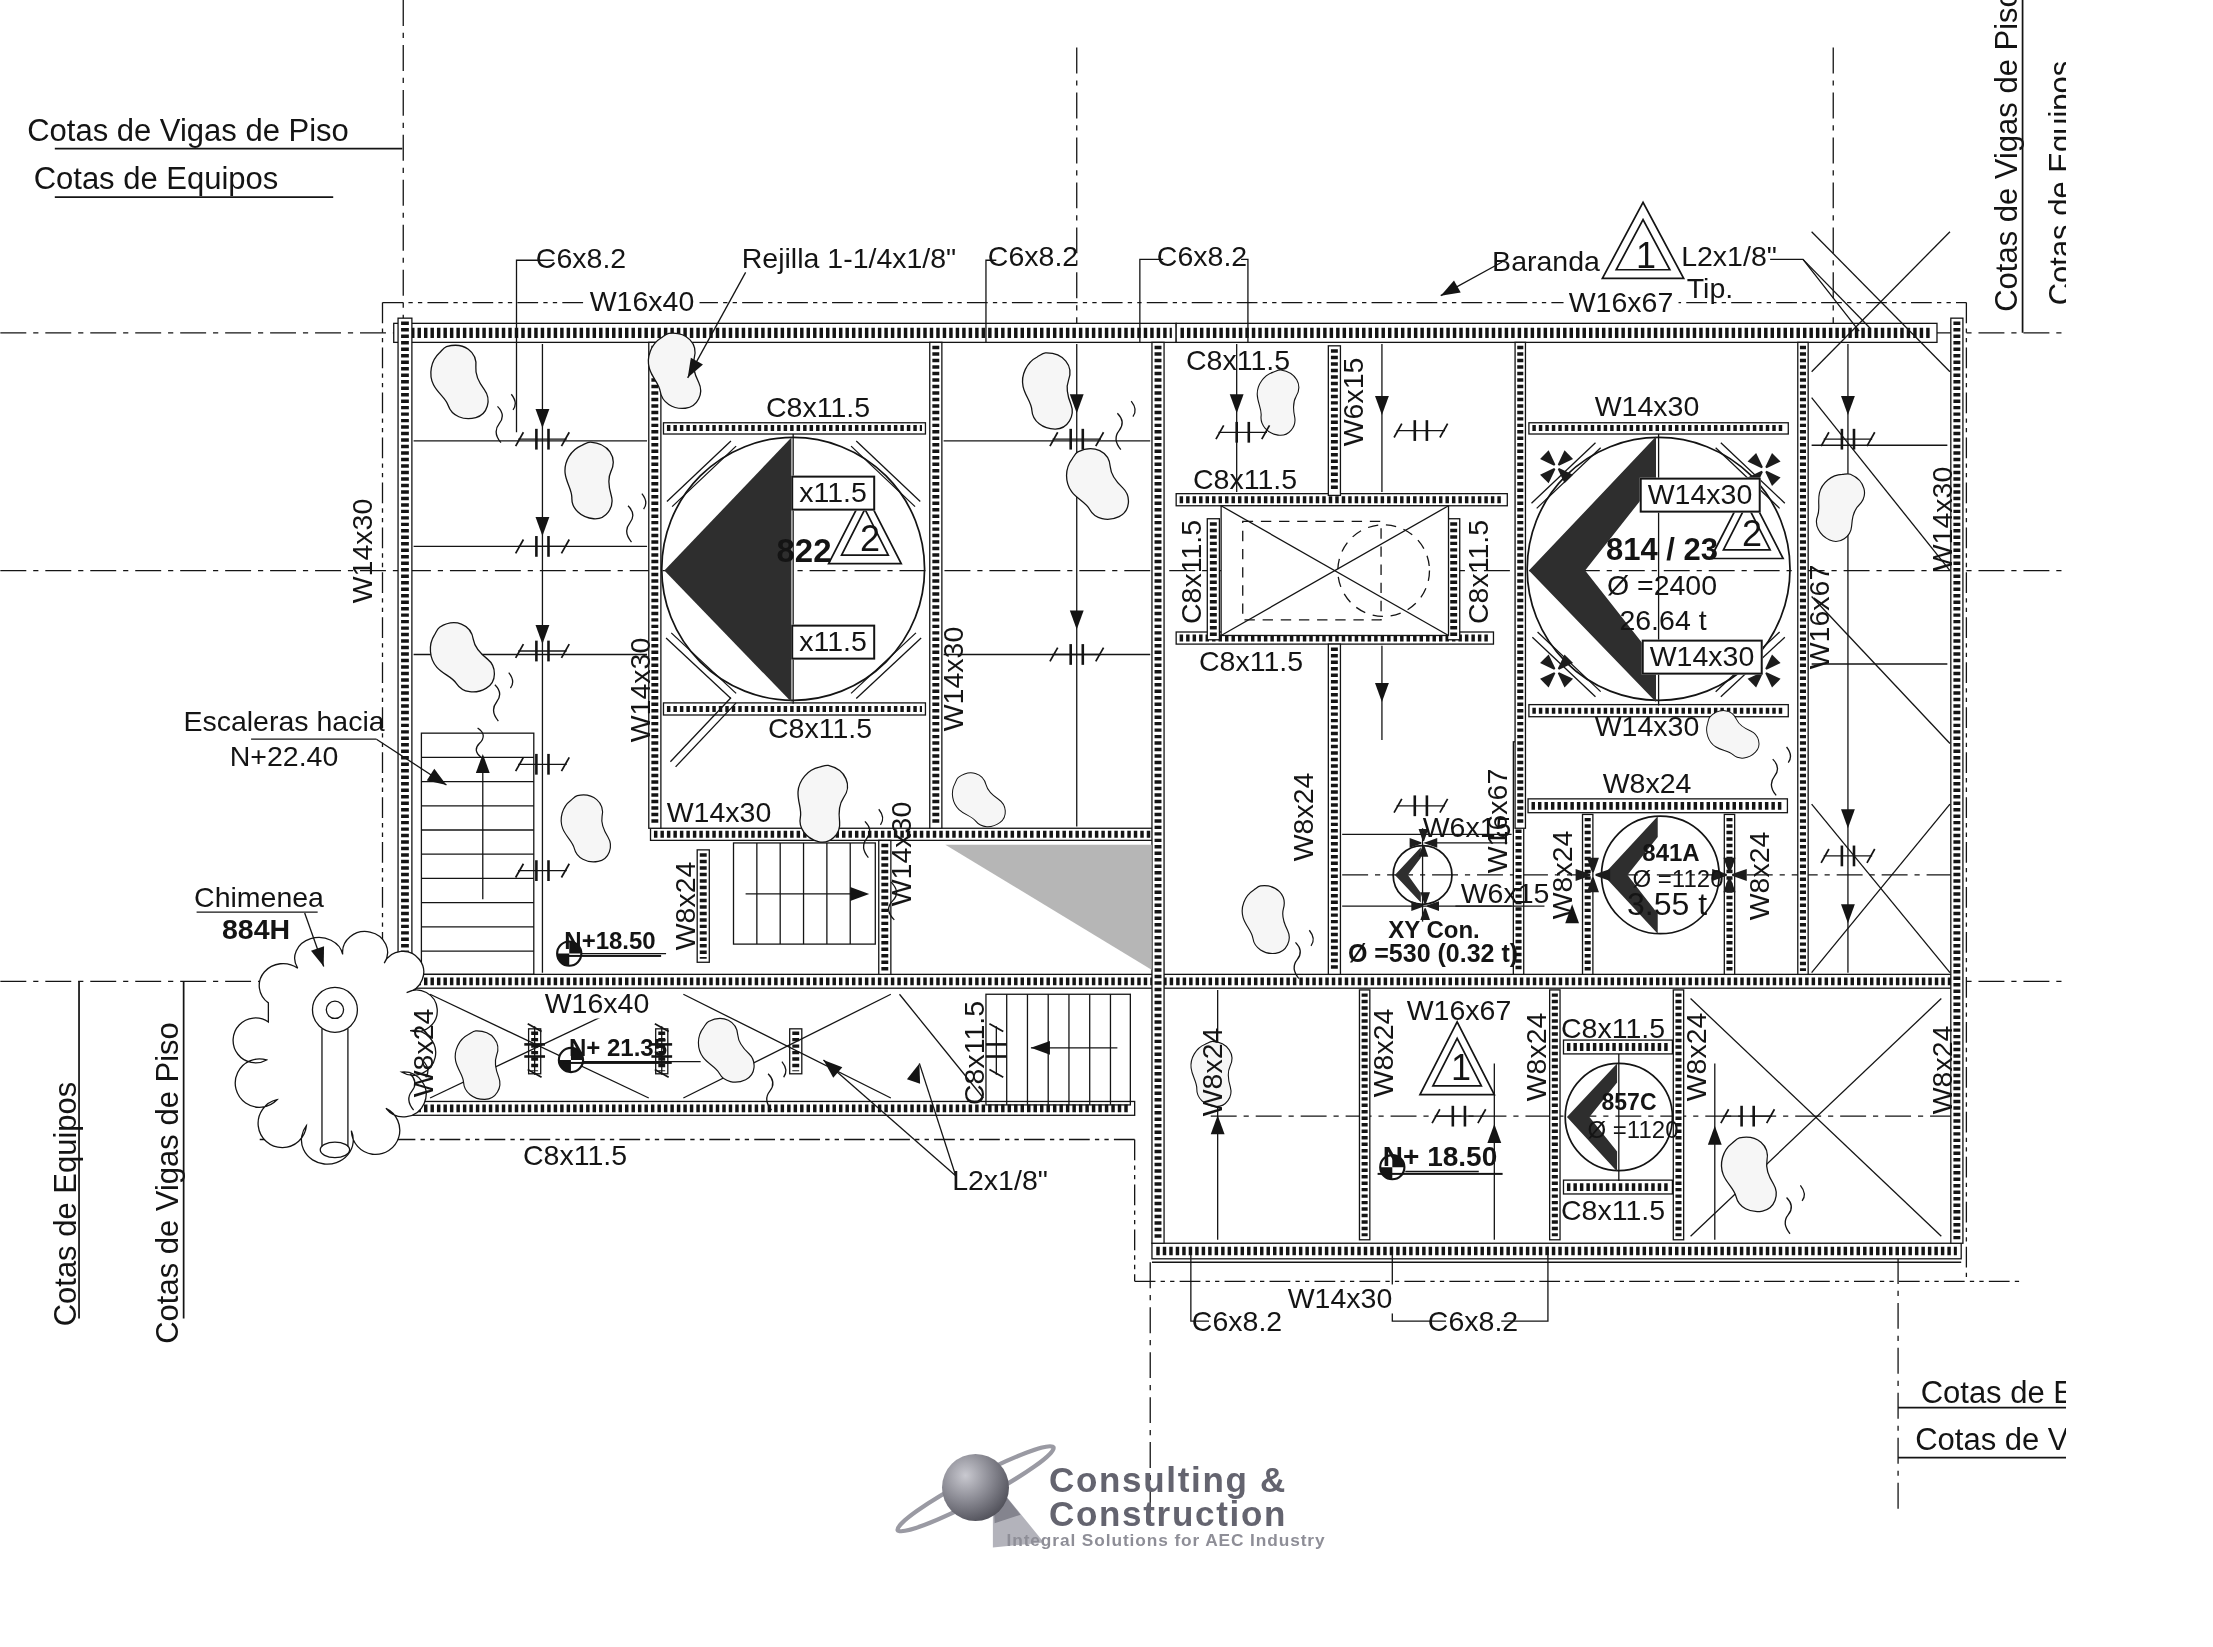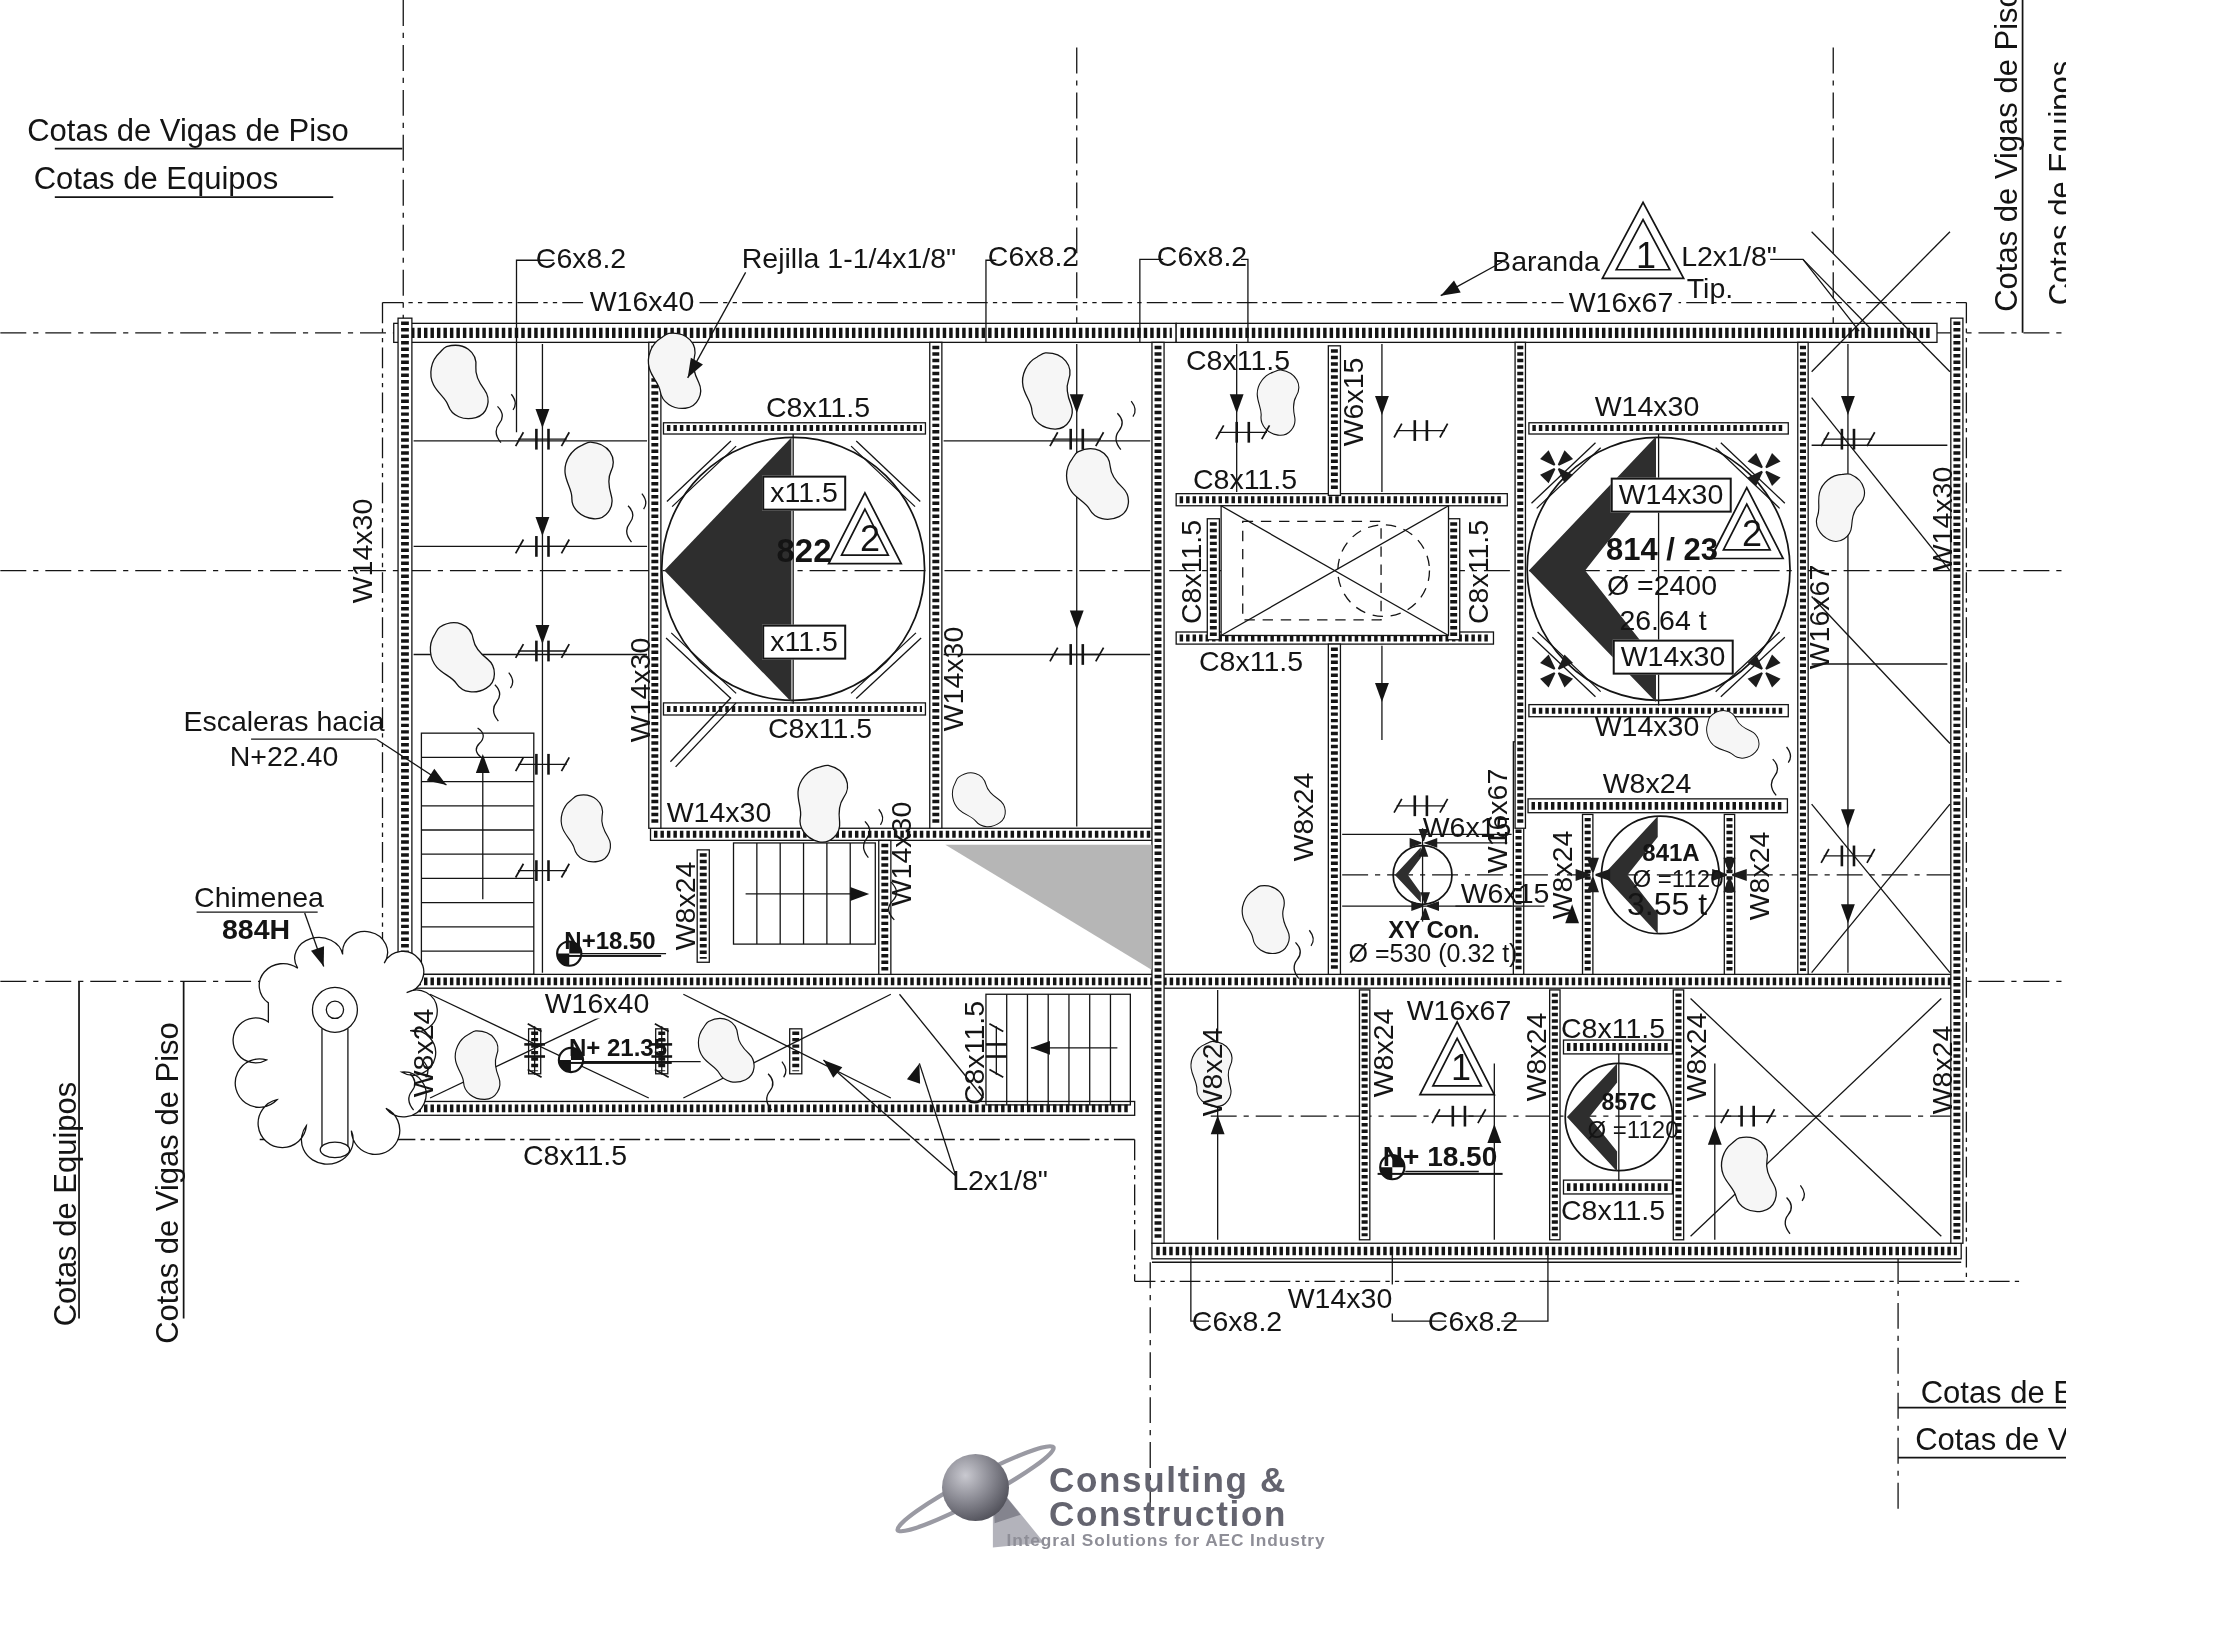--- a/index.html
+++ b/index.html
@@ -4,21 +4,21 @@
 <style>
   html,body{margin:0;padding:0;background:#fff;}
   #canvas{position:relative;width:2066px;height:1647px;background:#ffffff;overflow:hidden;
           font-family:"Liberation Sans",sans-serif;}
   #plan-svg{position:absolute;left:0;top:0;}
   #labels{position:absolute;left:0;top:0;width:100%;height:100%;}
   .lbl{position:absolute;transform:translate(-50%,-50%);font-size:28.5px;color:#141414;
        white-space:nowrap;line-height:1.02;}
   .lbl.rot{transform:translate(-50%,-50%) rotate(-90deg);}
   .lbl.bold{font-weight:bold;}
-  .lbl.boxed{border:2.2px solid #141414;background:#fff;padding:0 6px 1.7px;}
+  .lbl.boxed{border:2.2px solid #141414;background:#fff;padding:0 6px 1.7px;margin-left:29px;}
   .lbl.unders{border-bottom:2.2px solid #141414;padding:0 5.2px 1.7px;}
   .lbl.bgw{background:#fff;padding:0 5.2px;}
   .lbl.logo1,.lbl.logo2{font-size:35px;font-weight:bold;color:#64646f;letter-spacing:1.7px;}
   .lbl.logo3{font-size:17.3px;font-weight:bold;color:#8e8e97;letter-spacing:0.9px;}
   #logo-sphere{position:absolute;left:942px;top:1454px;width:67px;height:67px;border-radius:50%;
      background:radial-gradient(circle at 35% 32%, #c9c9d0 0%, #8b8b94 40%, #55555e 75%, #3c3c44 100%);}
 </style>
 </head>
 <body>
 
@@ -583,21 +583,21 @@
       <div class="lbl rot" style="left: 1354px; top: 402px;">W6x15</div>
       <div class="lbl" style="left: 1245px; top: 480px;">C8x11.5</div>
       <div class="lbl rot" style="left: 1192px; top: 572px;">C8x11.5</div>
       <div class="lbl rot" style="left: 1479px; top: 572px;">C8x11.5</div>
       <div class="lbl" style="left: 1251px; top: 662px;">C8x11.5</div>
       <div class="lbl rot" style="left: 1304px; top: 817px;">W8x24</div>
       <div class="lbl rot" style="left: 1498px; top: 821px;">W16x67</div>
       <div class="lbl" style="left: 1467px; top: 828px;">W6x15</div>
       <div class="lbl" style="left: 1505px; top: 894px;">W6x15</div>
       <div class="lbl bold" style="left: 1434px; top: 930px; font-size: 24px;">XY Con.</div>
-      <div class="lbl" style="left: 1433px; top: 954px; font-size: 25px;">Ø =530 (0.32 t)</div>
+      <div class="lbl" style="left: 1433px; top: 954px; font-size: 25px; font-weight: bold;">Ø =530 (0.32 t)</div>
       <div class="lbl rot" style="left: 1563px; top: 875px;">W8x24</div>
       <div class="lbl" style="left: 1647px; top: 784px;">W8x24</div>
       <div class="lbl bold" style="left: 1671px; top: 853px; font-size: 24px;">841A</div>
       <div class="lbl" style="left: 1678px; top: 879px; font-size: 24px;">Ø =1120</div>
       <div class="lbl" style="left: 1667px; top: 904px; font-size: 32px;">3.55 t</div>
       <div class="lbl rot" style="left: 1760px; top: 876px;">W8x24</div>
       <div class="lbl" style="left: 1647px; top: 407px;">W14x30</div>
       <div class="lbl boxed" style="left: 1671px; top: 495px;">W14x30</div>
       <div class="lbl" style="left: 1752px; top: 534px; font-size: 36px;">2</div>
       <div class="lbl bold" style="left: 1662px; top: 550px; font-size: 31px;">814 / 23</div>

